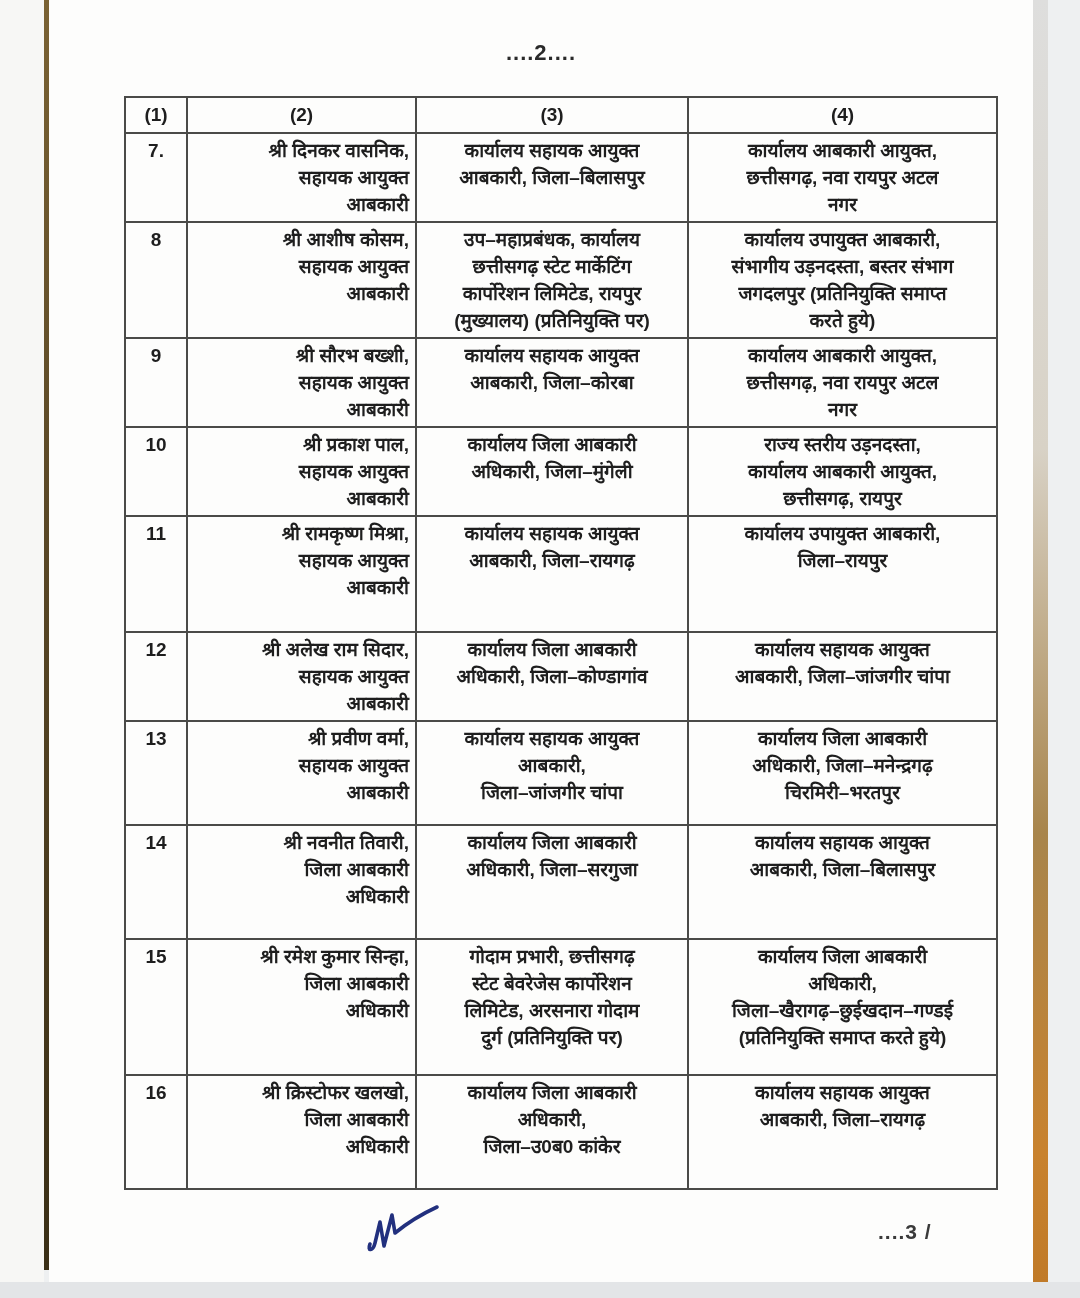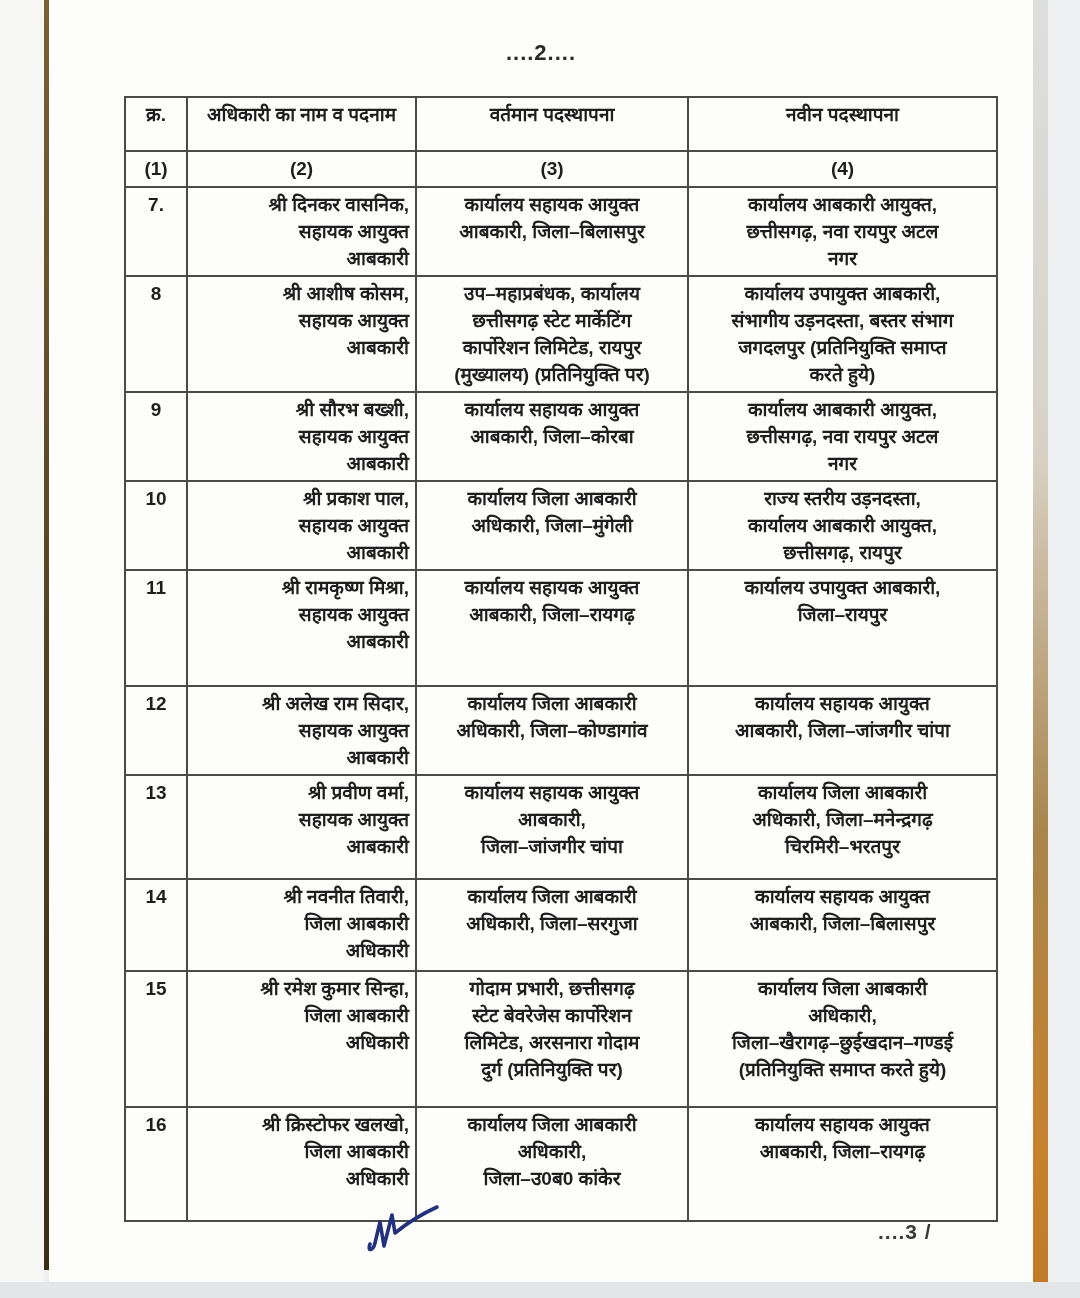--- a/index.html
+++ b/index.html
@@ -61,26 +61,20 @@
   <div class="outer-left"></div>
   <div class="paper"></div>
   <div class="page-edge-left"></div>
   <div class="page-edge-right"></div>
   <div class="outer-bottom"></div>
 
   <div class="pageno-top">....2....</div>
 
   <table class="doc">
     <tbody>
-      <tr style="height:54px">
-        <th class="h c-sno">क्र.</th>
-        <th class="h c-name">अधिकारी का नाम व पदनाम</th>
-        <th class="h c-cur">वर्तमान पदस्थापना</th>
-        <th class="h c-new">नवीन पदस्थापना</th>
-      </tr>
       <tr style="height:36px">
         <td class="num c-sno">(1)</td>
         <td class="num c-name">(2)</td>
         <td class="num c-cur">(3)</td>
         <td class="num c-new">(4)</td>
       </tr>
 
       <tr style="height:85px">
         <td class="c-sno">7.</td>
         <td class="c-name pre">श्री दिनकर वासनिक,
@@ -153,21 +147,21 @@
         <td class="c-name pre">श्री प्रवीण वर्मा,
 सहायक आयुक्त
 आबकारी</td>
         <td class="c-cur pre">कार्यालय सहायक आयुक्त
 आबकारी,
 जिला–जांजगीर चांपा</td>
         <td class="c-new pre">कार्यालय जिला आबकारी
 अधिकारी, जिला–मनेन्द्रगढ़
 चिरमिरी–भरतपुर</td>
       </tr>
-      <tr style="height:92px">
+      <tr style="height:114px">
         <td class="c-sno">14</td>
         <td class="c-name pre">श्री नवनीत तिवारी,
 जिला आबकारी
 अधिकारी</td>
         <td class="c-cur pre">कार्यालय जिला आबकारी
 अधिकारी, जिला–सरगुजा</td>
         <td class="c-new pre">कार्यालय सहायक आयुक्त
 आबकारी, जिला–बिलासपुर</td>
       </tr>
       <tr style="height:136px">

